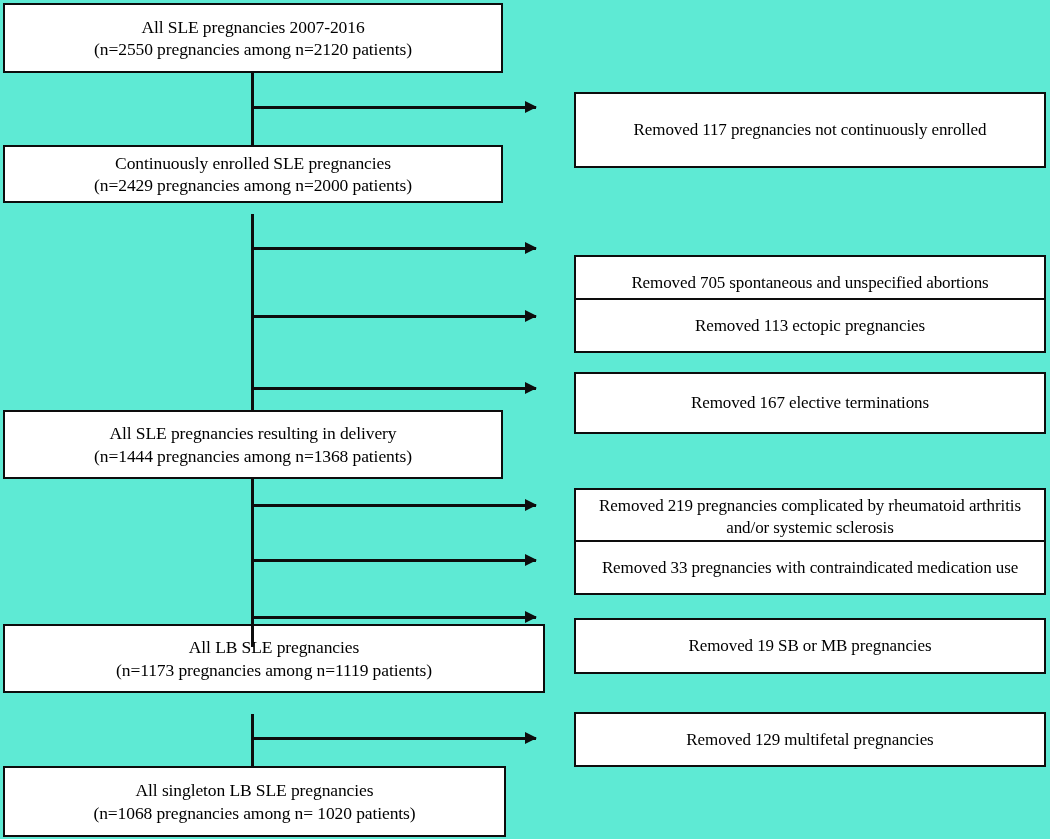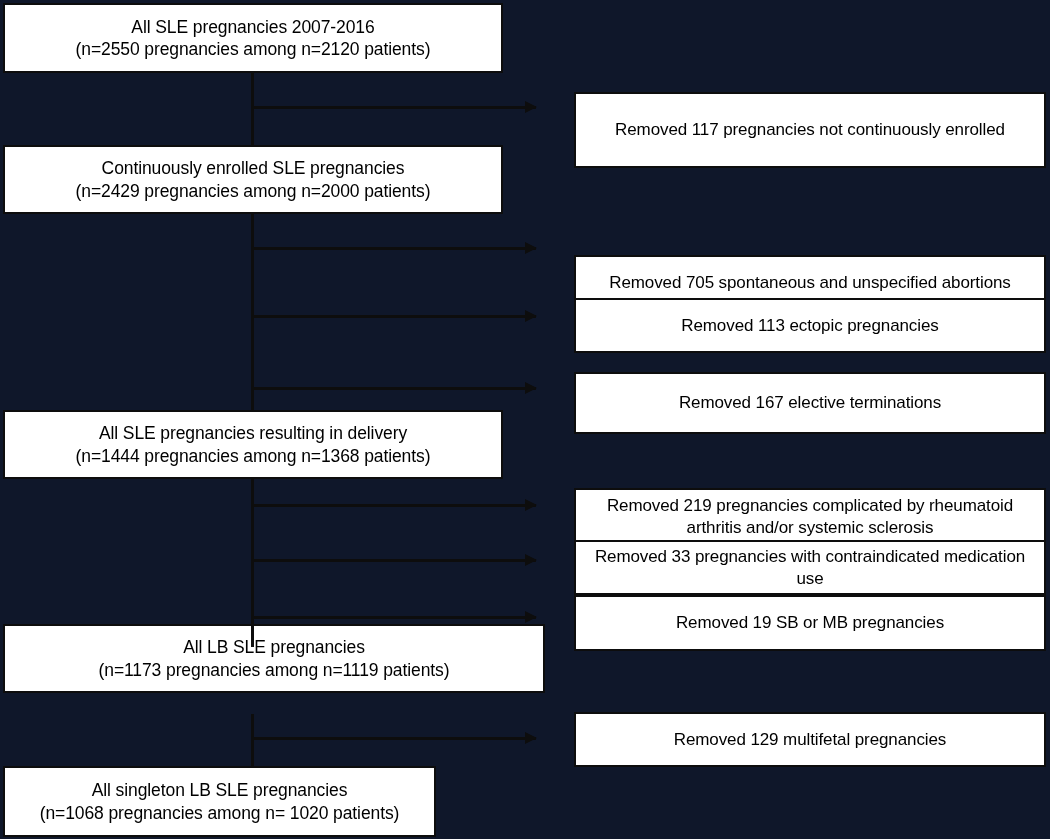--- a/index.html
+++ b/index.html
@@ -4,22 +4,22 @@
 <style>
   html, body {
     margin: 0;
     padding: 0;
     background: #ffffff;
   }
   #canvas {
     position: relative;
     width: 1050px;
     height: 839px;
-    background: #0f172a;
-    font-family: Liberation Sans, sans-serif;
+    background: #5eead4;
+    font-family: Liberation Serif, serif;
     overflow: hidden;
   }
   .node {
     position: absolute;
     box-sizing: border-box;
     border: 2.5px solid #0d0d0d;
     background: #ffffff;
     display: flex;
     align-items: center;
     justify-content: center;
@@ -59,45 +59,45 @@
   }
 </style>
 </head>
 <body>
 
 <div id="canvas">
 
   <div class="node" style="left:3px; top:3px; width:500px; height:70px;">All SLE pregnancies 2007-2016
 (n=2550 pregnancies among n=2120 patients)</div>
 
-  <div class="node" style="left:3px; top:145px; width:500px; height:69px;">Continuously enrolled SLE pregnancies
+  <div class="node" style="left:3px; top:145px; width:500px; height:58px;">Continuously enrolled SLE pregnancies
 (n=2429 pregnancies among n=2000 patients)</div>
 
   <div class="node" style="left:3px; top:410px; width:500px; height:69px;">All SLE pregnancies resulting in delivery
 (n=1444  pregnancies among n=1368 patients)</div>
 
   <div class="node" style="left:3px; top:624px; width:542px; height:69px;">All LB SLE pregnancies
 (n=1173 pregnancies among n=1119 patients)</div>
 
-  <div class="node" style="left:3px; top:766px; width:433px; height:71px;">All singleton LB SLE pregnancies
+  <div class="node" style="left:3px; top:766px; width:503px; height:71px;">All singleton LB SLE pregnancies
 (n=1068 pregnancies among n= 1020 patients)</div>
 
   <div class="node right" style="left:574px; top:92px; width:472px; height:76px;">Removed 117 pregnancies not continuously enrolled</div>
 
   <div class="node right" style="left:574px; top:224px; width:472px; height:56px;margin-top:31px;">Removed 705 spontaneous and unspecified abortions</div>
 
   <div class="node right" style="left:574px; top:298px; width:472px; height:55px;">Removed 113 ectopic pregnancies</div>
 
   <div class="node right" style="left:574px; top:372px; width:472px; height:62px;">Removed 167 elective terminations</div>
 
   <div class="node right" style="left:574px; top:472px; width:472px; height:57px;margin-top:16px;">Removed 219 pregnancies complicated by rheumatoid arthritis and/or systemic sclerosis</div>
 
   <div class="node right" style="left:574px; top:540px; width:472px; height:55px;">Removed 33 pregnancies with contraindicated medication use</div>
 
-  <div class="node right" style="left:574px; top:595px; width:472px; height:56px;">Removed 19 SB or MB pregnancies</div>
+  <div class="node right" style="left:574px; top:618px; width:472px; height:56px;">Removed 19 SB or MB pregnancies</div>
 
   <div class="node right" style="left:574px; top:712px; width:472px; height:55px;">Removed 129 multifetal pregnancies</div>
 
   <div class="vline" style="left:251px; top:73px; height:74px;"></div>
 
   <div class="vline" style="left:251px; top:214px; height:198px;"></div>
 
   <div class="vline" style="left:251px; top:479px; height:168px;"></div>
 
   <div class="vline" style="left:251px; top:714px; height:54px;"></div>

